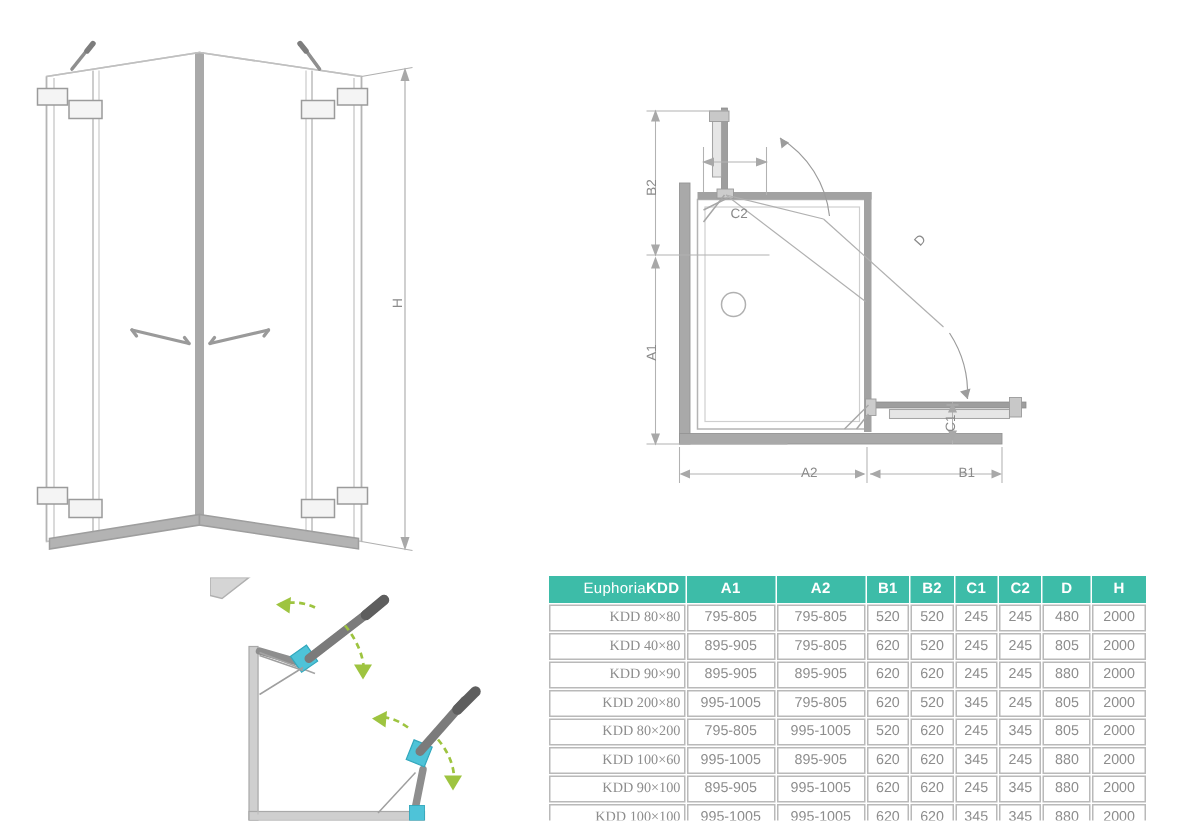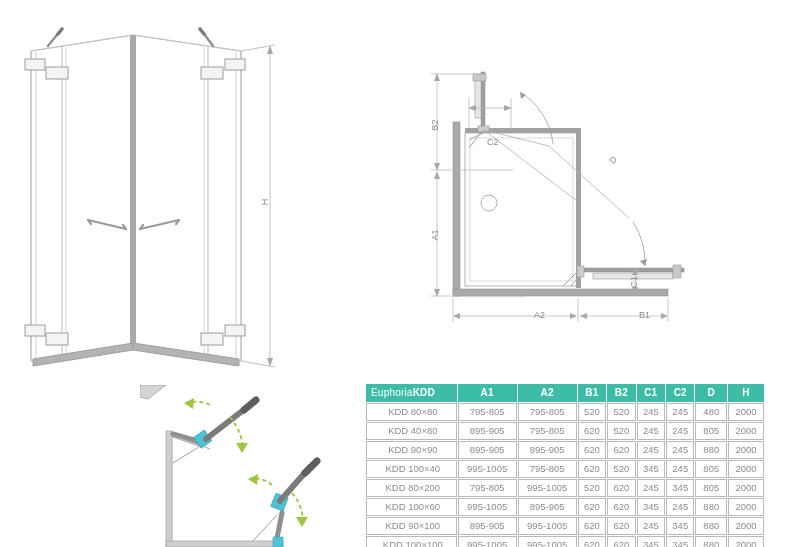--- a/index.html
+++ b/index.html
@@ -38,38 +38,39 @@
     color: #ffffff;
     font-weight: bold;
     font-size: 10px;
     text-align: center;
     padding: 3px 2px 4px 2px;
     border: none;
     letter-spacing: 0.2px;
   }
   #spec-table th.name-col {
     text-align: left;
-    padding-left: 5px;
+    padding-left: 23px;
   }
   #spec-table th.name-col .brand {
     font-weight: normal;
   }
   #spec-table td {
     background: #ffffff;
     color: #8d8d8d;
     text-align: center;
     padding: 2px 2px 3px 2px;
     border: 1px solid #b9b9b9;
     white-space: nowrap;
     font-size: 9.5px;
   }
   #spec-table td.name-cell {
-    text-align: center;
+    text-align: right;
     padding-left: 5px;
     color: #8d8d8d;
+    font-family: Liberation Serif, serif;
   }
   .col-name { width: 86px; }
   .col-a    { width: 56px; }
   .col-b    { width: 27px; }
   .col-c    { width: 27px; }
   .col-d    { width: 30px; }
   .col-h    { width: 34px; }
 
   
   .vlabel {
@@ -381,21 +382,21 @@
           <td>895-905</td>
           <td>895-905</td>
           <td>620</td>
           <td>620</td>
           <td>245</td>
           <td>245</td>
           <td>880</td>
           <td>2000</td>
         </tr>
         <tr>
-          <td class="name-cell">KDD 100×40</td>
+          <td class="name-cell">KDD 200×80</td>
           <td>995-1005</td>
           <td>795-805</td>
           <td>620</td>
           <td>520</td>
           <td>345</td>
           <td>245</td>
           <td>805</td>
           <td>2000</td>
         </tr>
         <tr>

